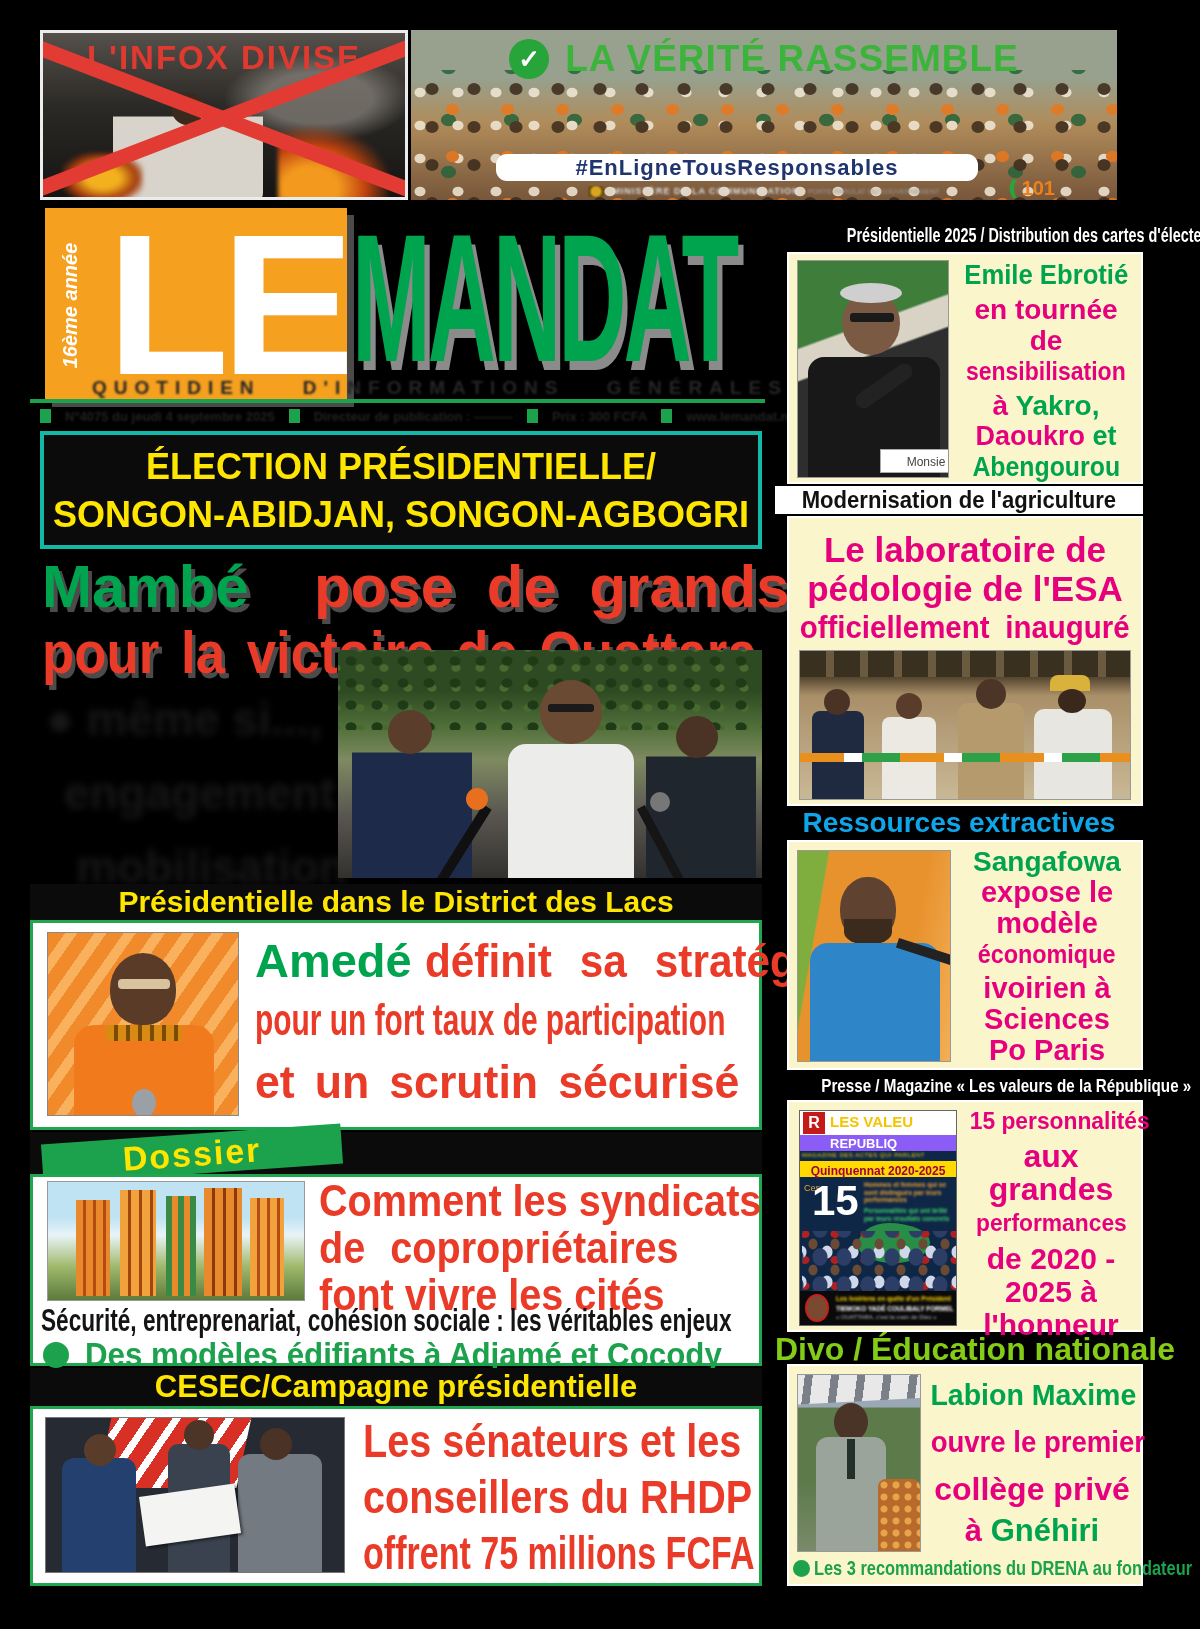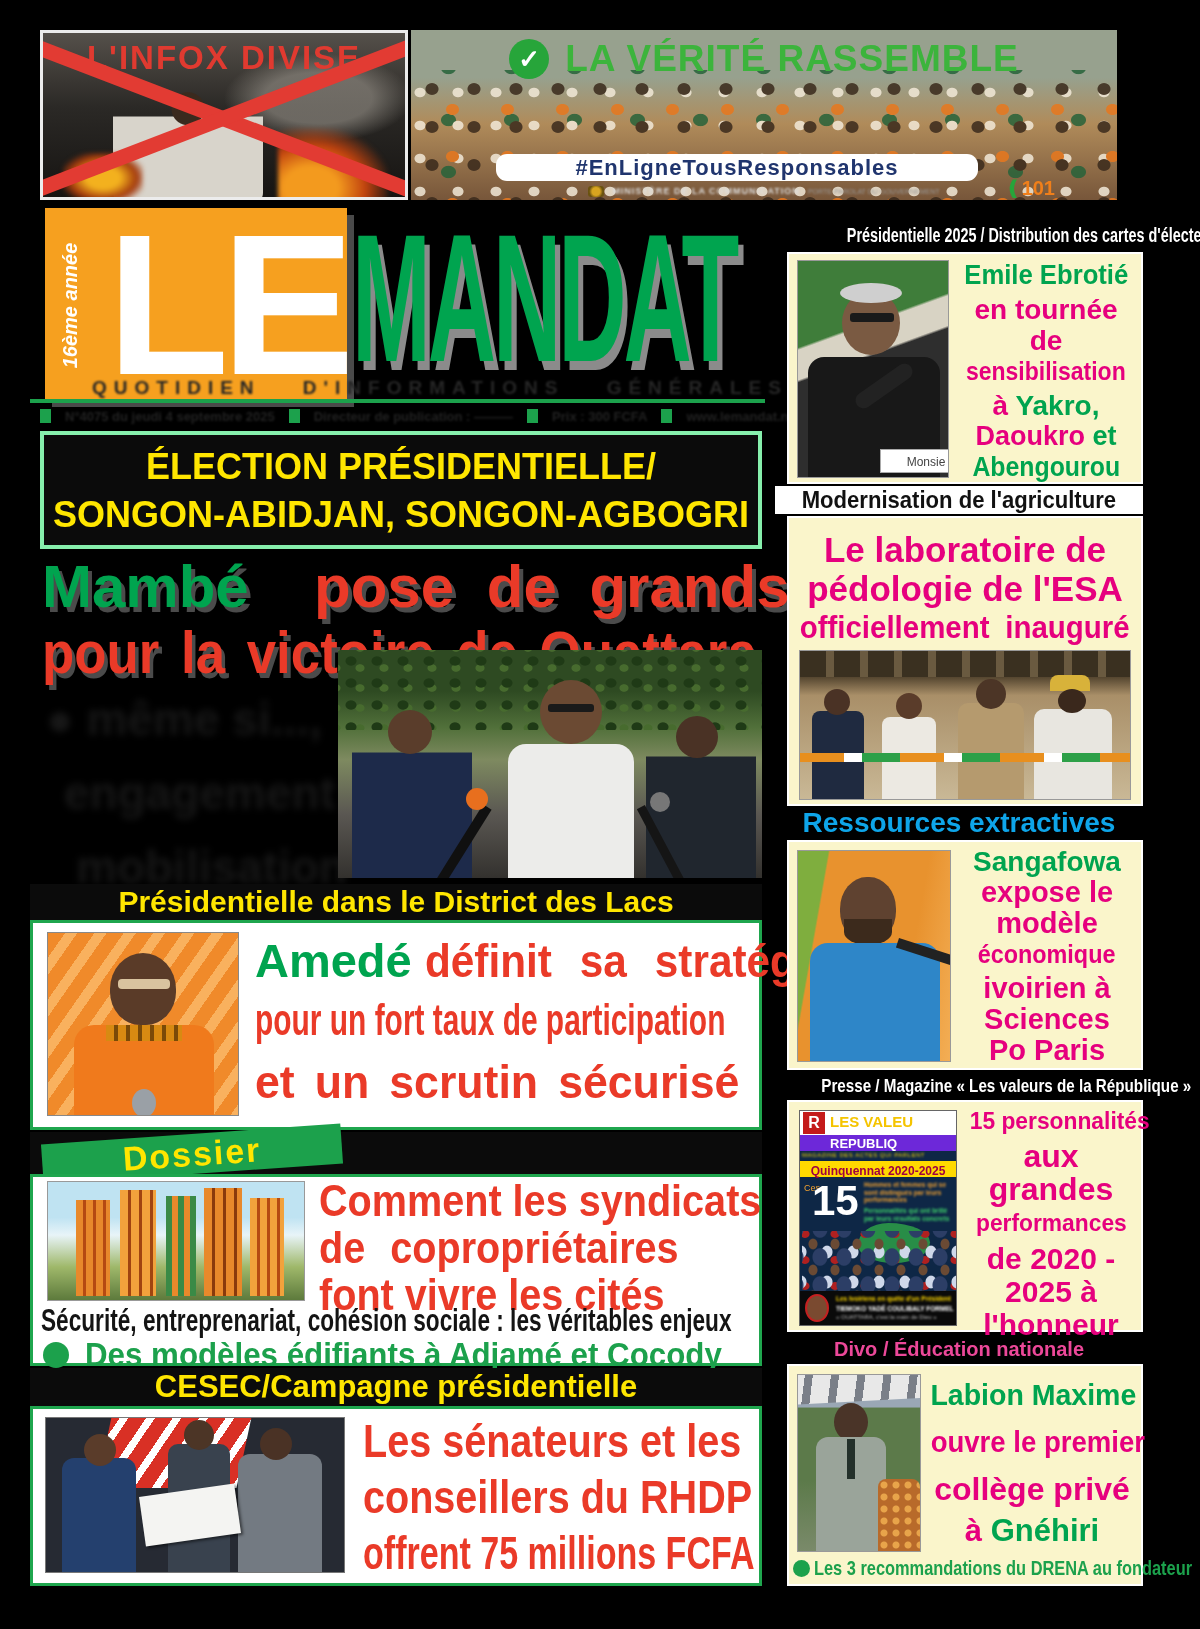--- a/index.html
+++ b/index.html
@@ -74,21 +74,21 @@
     <span style="width:11px;height:14px;background:#1ca14c;flex:none;"></span>
     <span class="b nw blur1" style="font-size:13px;color:#222;">N°4075 du jeudi 4 septembre 2025</span>
     <span style="width:11px;height:14px;background:#1ca14c;flex:none;"></span>
     <span class="b nw blur1" style="font-size:13px;color:#222;">Directeur de publication : ———</span>
     <span style="width:11px;height:14px;background:#1ca14c;flex:none;"></span>
     <span class="b nw blur1" style="font-size:13px;color:#222;">Prix : 300 FCFA</span>
     <span style="width:11px;height:14px;background:#1ca14c;flex:none;"></span>
     <span class="b nw blur1" style="font-size:13px;color:#222;">www.lemandat.net</span>
   </div>
 
-  <div class="a c" style="left:40px;top:431px;width:722px;height:118px;background:#0b0b0b;border:4px solid #86efac;padding-top:8px;">
+  <div class="a c" style="left:40px;top:431px;width:722px;height:118px;background:#0b0b0b;border:4px solid #14b8a6;padding-top:8px;">
     <div class="b yel nw" style="font-size:36px;line-height:48px;">ÉLECTION PRÉSIDENTIELLE/</div>
     <div class="b yel nw" style="font-size:36px;line-height:48px;">SONGON-ABIDJAN, SONGON-AGBOGRI</div>
   </div>
 
   <div class="a nw b shadowtxt blur2" style="left:42px;top:552px;font-size:60px;">
     <span class="green">Mambé</span><span class="red" style="word-spacing:16px;">&nbsp; </span><span class="red" style="word-spacing:16px;">pose de grands pas</span>
   </div>
   <div class="a nw b shadowtxt blur2 sx red" style="left:42px;top:618px;font-size:60px;transform:scaleX(.88);word-spacing:8px;">pour la victoire de Ouattara</div>
 
   <div class="a b blur3" style="left:46px;top:682px;width:300px;color:#171717;font-size:46px;line-height:74px;">
@@ -255,21 +255,21 @@
 
   <div class="a c" style="left:775px;top:1074px;width:368px;height:24px;">
     <span class="b nw sx" style="font-size:19px;line-height:24px;color:#fff;transform:scaleX(.8);transform-origin:center;">Presse / Magazine « Les valeurs de la République »</span>
   </div>
   <div class="a cream" style="left:787px;top:1100px;width:356px;height:232px;border:2px solid #fff;">
     <div class="photo" style="left:10px;top:8px;width:158px;height:216px;border:1px solid #666;background:#0e2746;">
       <div class="a" style="left:0;top:0;width:100%;height:24px;background:#fff;">
         <span class="a c b" style="left:3px;top:1px;width:22px;height:22px;background:#c41a1a;color:#fff;font-size:16px;line-height:22px;">R</span>
         <span class="a b nw" style="left:30px;top:2px;font-size:15px;color:#f5c400;">LES VALEU</span>
       </div>
-      <div class="a" style="left:0;top:24px;width:100%;height:16px;background:#6d28d9;">
+      <div class="a" style="left:0;top:24px;width:100%;height:16px;background:#8b5cf6;">
         <span class="a b nw" style="left:30px;top:1px;font-size:13px;color:#fff;">REPUBLIQ</span>
       </div>
       <div class="a nw blur1" style="left:2px;top:41px;font-size:6px;color:#ffd900;letter-spacing:.5px;">MAGAZINE DES ACTES QUI PARLENT</div>
       <div class="a c" style="left:0;top:50px;width:100%;height:16px;background:#ffd900;">
         <span class="b nw" style="font-size:12px;line-height:16px;color:#a00040;">Quinquennat 2020-2025</span>
       </div>
       <span class="a" style="left:4px;top:72px;font-size:9px;color:#f0a030;">Ces</span>
       <span class="a b" style="left:12px;top:66px;font-size:42px;color:#fff;">15</span>
       <div class="a blur1 b" style="left:64px;top:70px;width:90px;font-size:6.5px;line-height:7.5px;color:#f0a030;">Hommes et femmes qui se sont distingués par leurs performances</div>
       <div class="a blur1 b" style="left:64px;top:96px;width:90px;font-size:6.5px;line-height:7.5px;color:#3fd06a;">Personnalités qui ont brillé par leurs résultats concrets</div>
@@ -291,21 +291,21 @@
       <div class="nw" style="font-size:32px;">aux</div>
       <div class="nw" style="font-size:32px;">grandes</div>
       <div class="nw sx" style="font-size:24px;transform:scaleX(.95);transform-origin:center;">performances</div>
       <div class="nw" style="font-size:30px;">de 2020 -</div>
       <div class="nw" style="font-size:30px;">2025 à</div>
       <div class="nw" style="font-size:30px;">l'honneur</div>
     </div>
   </div>
 
   <div class="a c" style="left:775px;top:1336px;width:368px;height:26px;">
-    <span class="b nw" style="font-size:20px;line-height:26px;color:#ec4899;">Divo / Éducation nationale</span>
+    <span class="b nw" style="font-size:32px;line-height:26px;color:#84cc16;">Divo / Éducation nationale</span>
   </div>
   <div class="a cream" style="left:787px;top:1364px;width:356px;height:222px;border:2px solid #fff;">
     <div class="photo" style="left:8px;top:8px;width:124px;height:178px;border:1px solid #999;background:linear-gradient(180deg,#9aa7b5 0 18%,#5c7a4a 19% 60%,#7a8a6a 100%);">
       <div class="a" style="left:-10px;top:-8px;width:150px;height:34px;background:repeating-linear-gradient(100deg,#e8e8e8 0 18px,#7a7f88 18px 26px);transform:rotate(-3deg);"></div>
       <div class="a" style="left:36px;top:28px;width:34px;height:38px;border-radius:50%;background:#4a3428;"></div>
       <div class="a" style="left:18px;top:62px;width:70px;height:116px;border-radius:12px 12px 0 0;background:#9aa49a;"></div>
       <div class="a" style="left:49px;top:64px;width:8px;height:40px;background:#23302a;"></div>
       <div class="a" style="right:0;bottom:0;width:42px;height:72px;background:radial-gradient(#e8a44a 3px,#b86a2a 4px) 0 0/12px 12px;border-radius:8px 8px 0 0;"></div>
     </div>
     <div class="a b c" style="left:136px;top:8px;width:214px;line-height:42px;">

